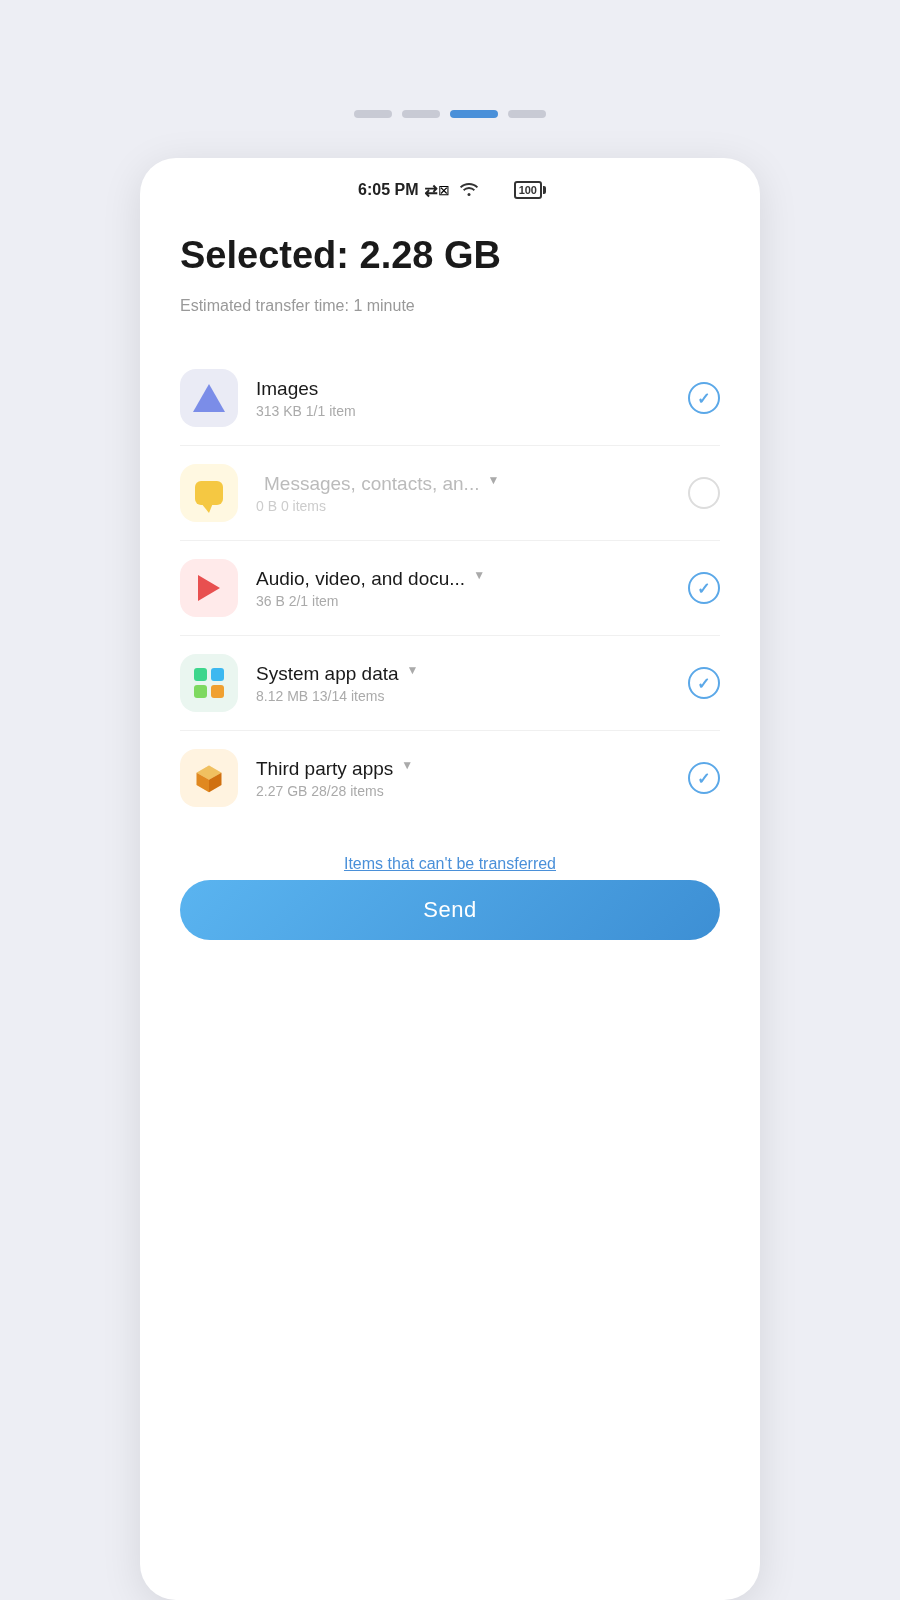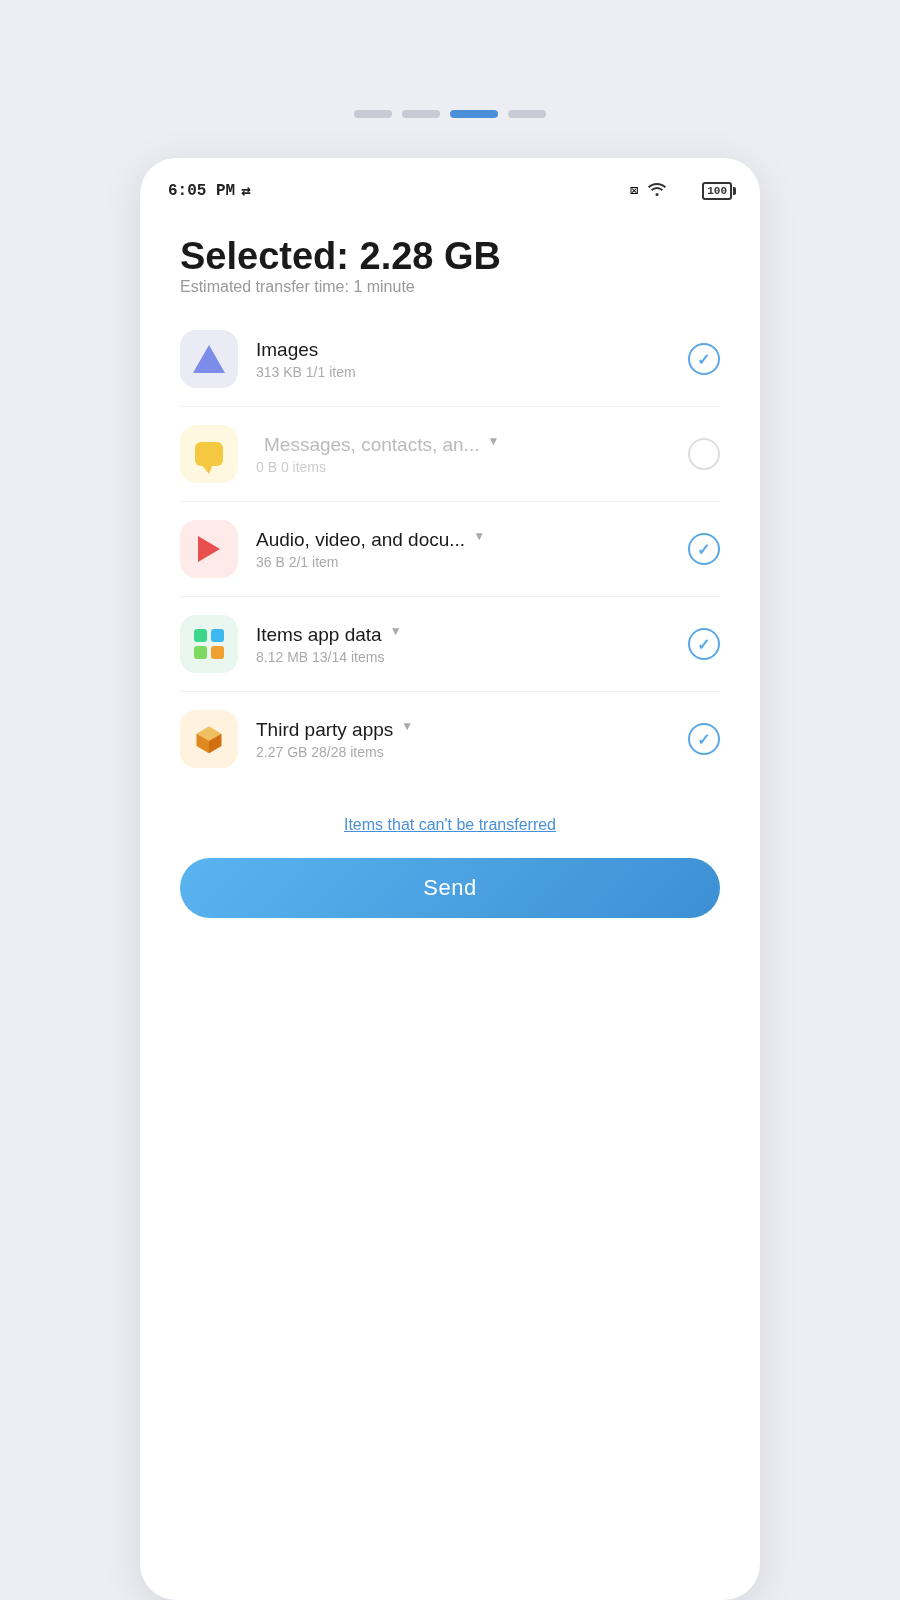--- a/index.html
+++ b/index.html
@@ -44,24 +44,23 @@
       background: #ffffff;
       border-radius: 36px;
       box-shadow: 0 8px 40px rgba(0,0,0,0.10);
       padding: 0 0 40px 0;
       overflow: hidden;
       flex: 1;
     }
 
     .status-bar {
       display: flex;
-      justify-content: space-between;
+      justify-content: center;
       align-items: center;
       padding: 22px 28px 14px 28px;
-      font-family: Liberation Mono, monospace;
     }
 
     .status-time {
       font-size: 16px;
       font-weight: 600;
       color: #222;
       display: flex;
       align-items: center;
       gap: 6px;
     }
@@ -106,27 +105,27 @@
     }
 
     .content-area {
       padding: 20px 40px 0 40px;
     }
 
     .selected-title {
       font-size: 38px;
       font-weight: 700;
       color: #1a1a1a;
-      margin-bottom: 0;
+      margin-bottom: 20px;
     }
 
     .transfer-time {
       font-size: 16px;
       color: #999;
-      margin-bottom: 16px;
+      margin-bottom: 36px;
     }
 
     .list-items {
       display: flex;
       flex-direction: column;
       gap: 0;
     }
 
     .list-item {
       display: flex;
@@ -222,21 +221,21 @@
 
     .check-circle.empty {
       border-color: #ddd;
     }
 
     .bottom-area {
       padding: 30px 40px 0 40px;
       display: flex;
       flex-direction: column;
       align-items: center;
-      gap: 24px;
+      gap: 7px;
       justify-content: space-between;
     }
 
     .cant-transfer-link {
       font-size: 16px;
       color: #4a90d9;
       text-decoration: underline;
       cursor: pointer;
     }
 
@@ -399,21 +398,21 @@
         <div class="item-icon-wrap item-icon-system">
           <div class="grid-icon">
             <div class="grid-cell grid-cell-1"></div>
             <div class="grid-cell grid-cell-2"></div>
             <div class="grid-cell grid-cell-3"></div>
             <div class="grid-cell grid-cell-4"></div>
           </div>
         </div>
         <div class="item-info">
           <div class="item-name">
-            <span>Items app data</span>
+            <span>System app data</span>
             <span class="dropdown-arrow">▼</span>
           </div>
           <div class="item-meta">8.12 MB  13/14 items</div>
         </div>
         <div class="check-circle">
           <span class="check">✓</span>
         </div>
       </div>
 
       <div class="list-item">

